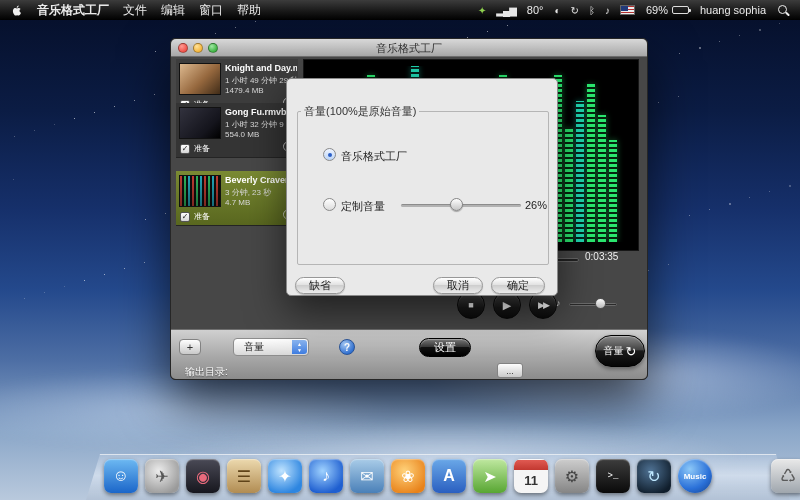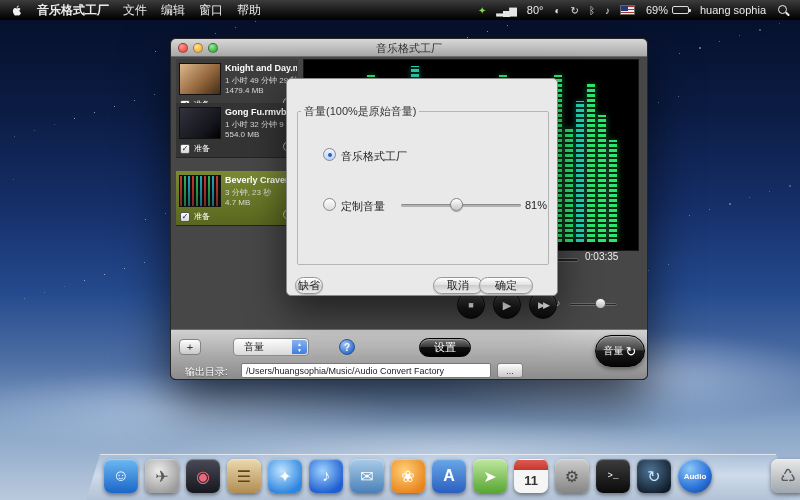--- a/index.html
+++ b/index.html
@@ -153,23 +153,23 @@
   .rl-1 { left:54px; top:70px; } .rl-2 { left:54px; top:120px; }
   .dlg-slider-track { position:absolute; left:114px; top:125px; width:120px; height:3px;
     background:#b2b2b2; border-top:1px solid #8c8c8c; border-radius:2px; }
   .dlg-slider-thumb { position:absolute; left:163px; top:119px; width:13px; height:13px; border-radius:50%;
     background:linear-gradient(#fefefe,#c6c6c6); border:1px solid #868686; box-shadow:0 1px 1px rgba(0,0,0,.3); }
   .dlg-slider-value { position:absolute; left:238px; top:120px; font-size:11px; color:#222; }
   .aqua-btn { position:absolute; top:198px; height:17px; border-radius:9px;
     background:linear-gradient(180deg,#fff,#e2e2e2 45%,#cecece 50%,#ececec); border:1px solid #979797;
     font-size:11px; color:#222; display:flex; align-items:center; justify-content:center;
     box-shadow:0 1px 1px rgba(0,0,0,.2); }
-  .btn-default { left:8px; width:28px; }
+  .btn-default { left:8px; width:50px; }
   .btn-cancel  { left:146px; width:50px; }
-  .btn-ok      { left:192px; width:54px; }
+  .btn-ok      { left:204px; width:54px; }
 
   
   .dock { position:absolute; left:0; right:0; bottom:0; height:64px; z-index:40; }
   .shelf { position:absolute; left:86px; right:10px; bottom:0; height:46px;
     background:linear-gradient(180deg, rgba(205,218,236,.30), rgba(238,244,252,.55) 45%, rgba(165,180,200,.35));
     border-top:1px solid rgba(255,255,255,.65);
     clip-path:polygon(14px 0, calc(100% - 14px) 0, 100% 100%, 0 100%); }
   .dock-icons { position:absolute; left:104px; bottom:7px; display:flex; gap:7px; align-items:flex-end; }
   .dock-icon { width:34px; height:34px; border-radius:7px; flex:none;
     display:flex; align-items:center; justify-content:center; font-size:16px; color:#fff;
@@ -424,36 +424,35 @@
         <span>▼</span>
     </span>
   </div>
   <div class="help-btn">?</div>
   <div class="settings-btn">设置</div>
   <div class="convert-btn">
     <span>音量</span>
     <span class="convert-icon">↻</span>
   </div>
   <div class="output-label">输出目录:</div>
-  <input class="output-field" value="/Users/huangsophia/Music/Audio Convert Factory" style="">
   <div class="browse-btn">...</div>
 </div>
 
 <div class="dialog">
   <div class="groupbox"></div>
   <div class="group-label">音量(100%是原始音量)</div>
 
   <span class="radio sel"></span>
   <span class="radio-label rl-1">音乐格式工厂</span>
 
   <span class="radio unsel"></span>
   <span class="radio-label rl-2">定制音量</span>
   <div class="dlg-slider-track"></div>
   <div class="dlg-slider-thumb"></div>
-  <div class="dlg-slider-value">81%</div>
+  <div class="dlg-slider-value">26%</div>
 
   <div class="aqua-btn btn-default">缺省</div>
   <div class="aqua-btn btn-cancel">取消</div>
   <div class="aqua-btn btn-ok">确定</div>
 </div>
 
 <div class="dock">
   <div class="shelf"></div>
   <div class="dock-icons">
     <div class="dock-icon ic-finder">
@@ -493,19 +492,19 @@
     <div class="dock-icon ic-sysprefs">
         <span>⚙</span>
       </div>
     <div class="dock-icon ic-terminal">
         <span>&gt;_</span>
       </div>
     <div class="dock-icon ic-timemachine">
         <span>↻</span>
       </div>
     <div class="dock-icon ic-audio">
-        <span>Audio</span>
+        <span>Music</span>
       </div>
     <div class="dock-icon ic-trash">
         <span>♺</span>
       </div>
   </div>
 </div>
 
 </body></html>

